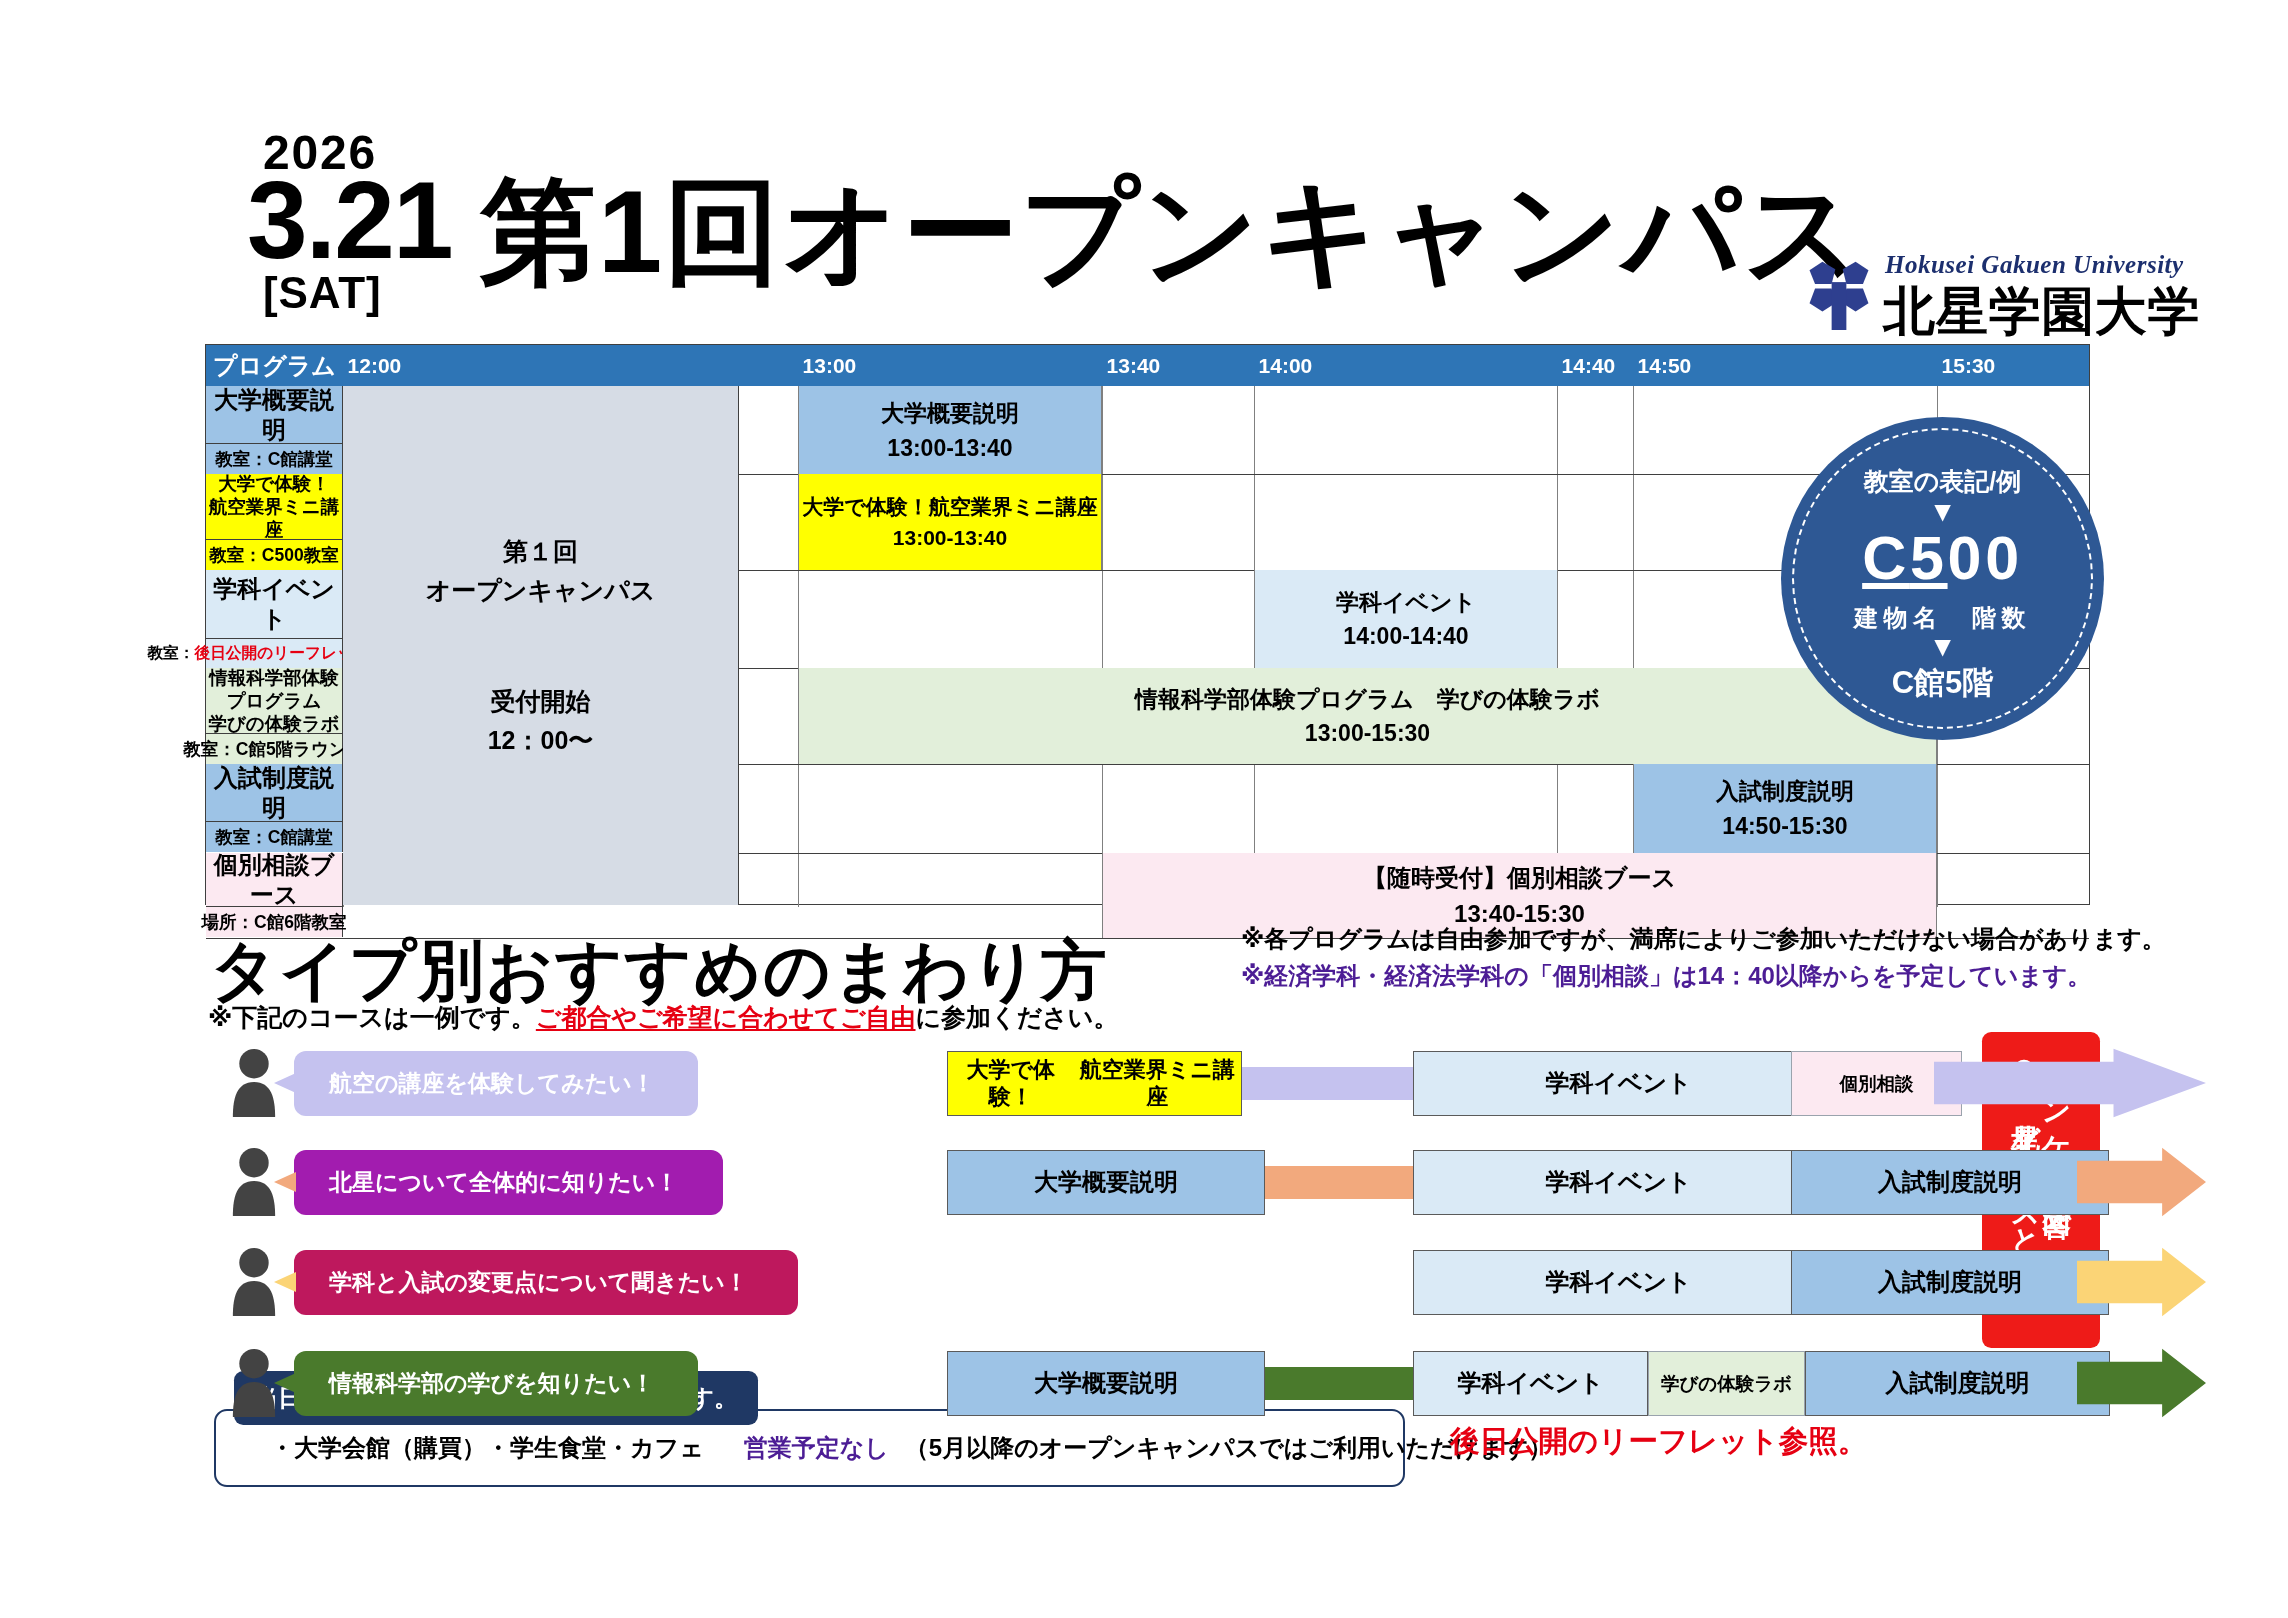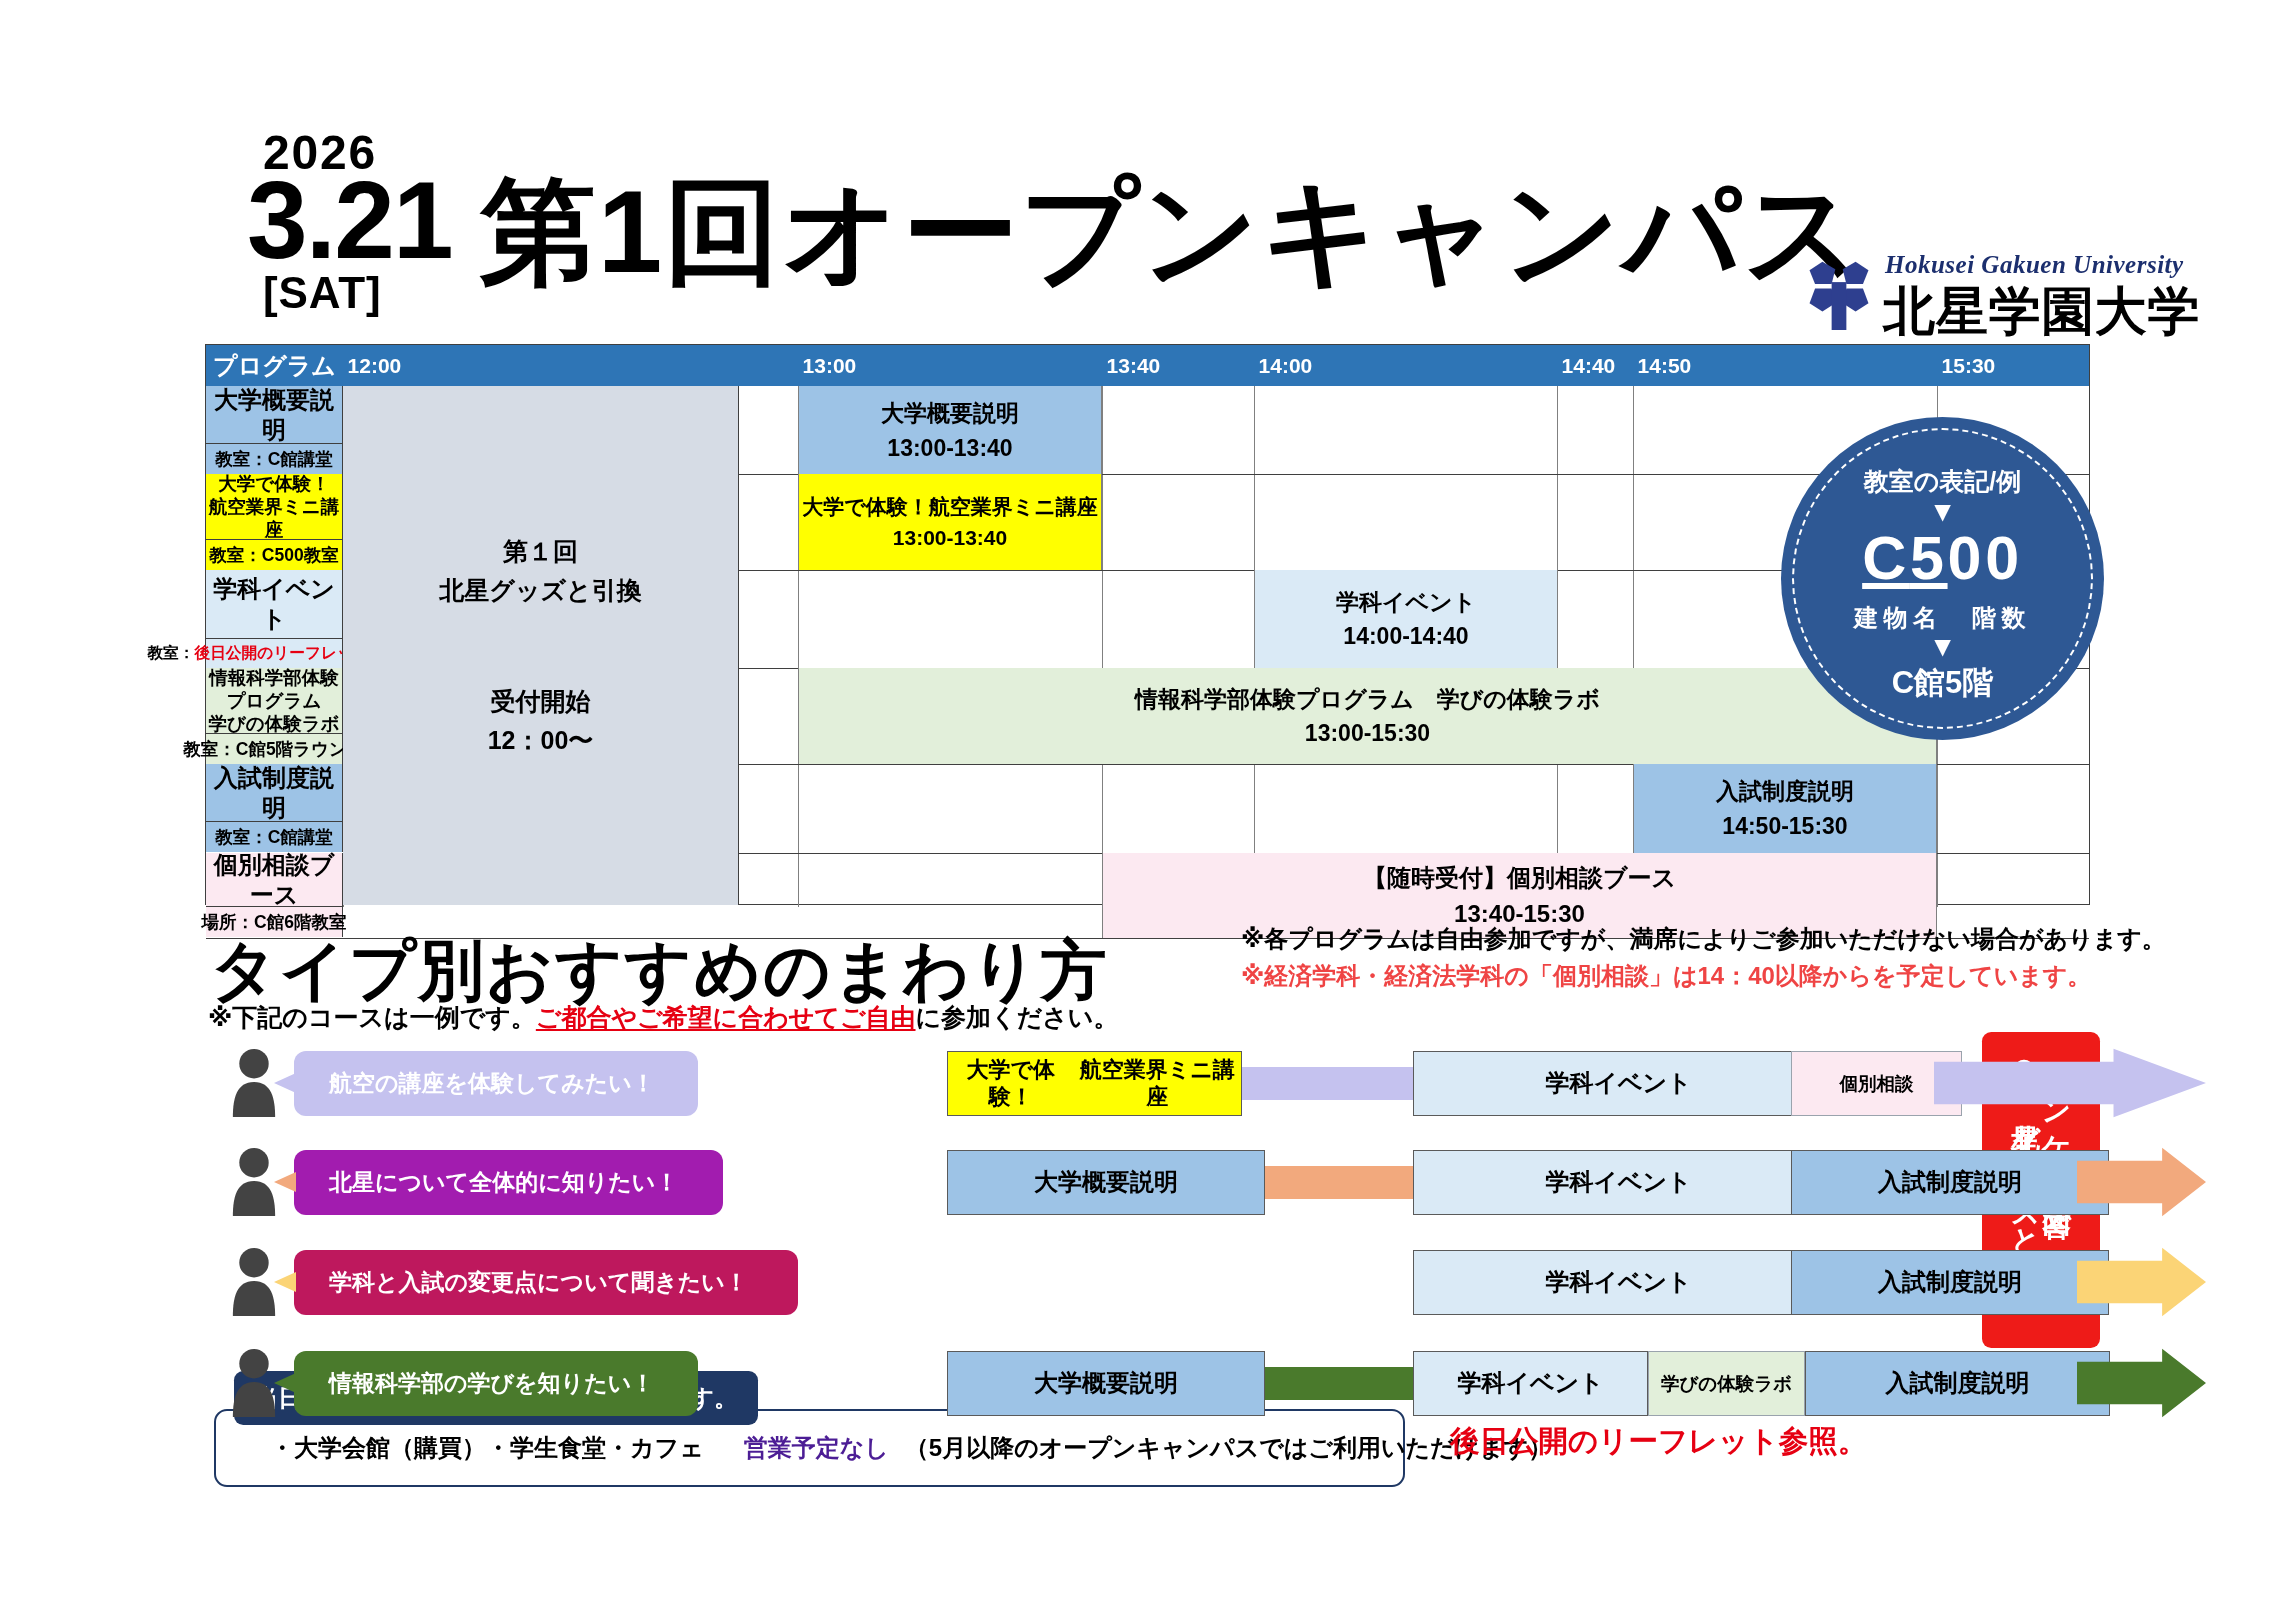--- a/index.html
+++ b/index.html
@@ -53,21 +53,21 @@
   #badge .ar1{position:absolute;left:0;right:0;top:79px;font-size:28px;}
   #badge .b2{position:absolute;left:0;right:0;top:106px;font-size:61px;font-weight:bold;letter-spacing:3.7px;}
   #badge .b2 u{text-decoration:underline;text-underline-offset:3.7px;}
   #badge .b3{position:absolute;left:0;right:0;top:185px;font-size:24px;font-weight:bold;letter-spacing:5.5px;}
   #badge .ar2{position:absolute;left:0;right:0;top:214px;font-size:28px;}
   #badge .b4{position:absolute;left:0;right:0;top:245px;font-size:31px;font-weight:bold;}
 
   
   #topnotes{left:1241px;top:920px;width:923px;}
   #topnotes div{font-size:24px;font-weight:bold;line-height:1.55;white-space:nowrap;}
-  .rednote{color:#ef4444;}
+  .rednote{color:#4c1d95;}
 
   
   #sectiontitle{left:210px;top:926px;font-size:66px;font-weight:bold;letter-spacing:1.8px;white-space:nowrap;}
   #sectionsub{left:208px;top:1001px;font-size:25px;font-weight:bold;white-space:nowrap;}
   #sectionsub .hl{color:#e60012;text-decoration:underline;text-decoration-color:#e60012;text-underline-offset:2.8px;}
 
   
   .routerow{position:absolute;left:222px;width:1883px;height:72px;}
   .person{position:absolute;left:7.4px;top:1.8px;width:50px;height:68px;}
   .bubble{position:absolute;left:72px;top:3.7px;height:65px;border-radius:12px;
@@ -206,21 +206,21 @@
     </div>
     <div class="hsep" style="top: 593px;"></div>
     <div class="bar" style="left: 896px; width: 835px; top: 508px; height: 85px; background: rgb(252, 233, 241); border-left: 0.9px solid rgb(127, 127, 127); border-right: 0.9px solid rgb(127, 127, 127); font-size: 24px;">
       <div class="ttl">【随時受付】個別相談ブース</div>
       <div>13:40-15:30</div>
     </div>
     <div class="recep" style="left: 137px; width: 396px; top: 41px; height: 519px;">
       <div style="height:37px"></div>
       <div style="text-align:center;line-height:1.55">
         <div>第１回</div>
-        <div>北星グッズと引換</div>
+        <div>オープンキャンパス</div>
       </div>
       <div style="text-align:center;line-height:1.55">
         <div>受付開始</div>
         <div>12：00〜</div>
       </div>
       <div style="height:37px"></div>
     </div>
   </div>
 
 <div class="abs" id="badge">

